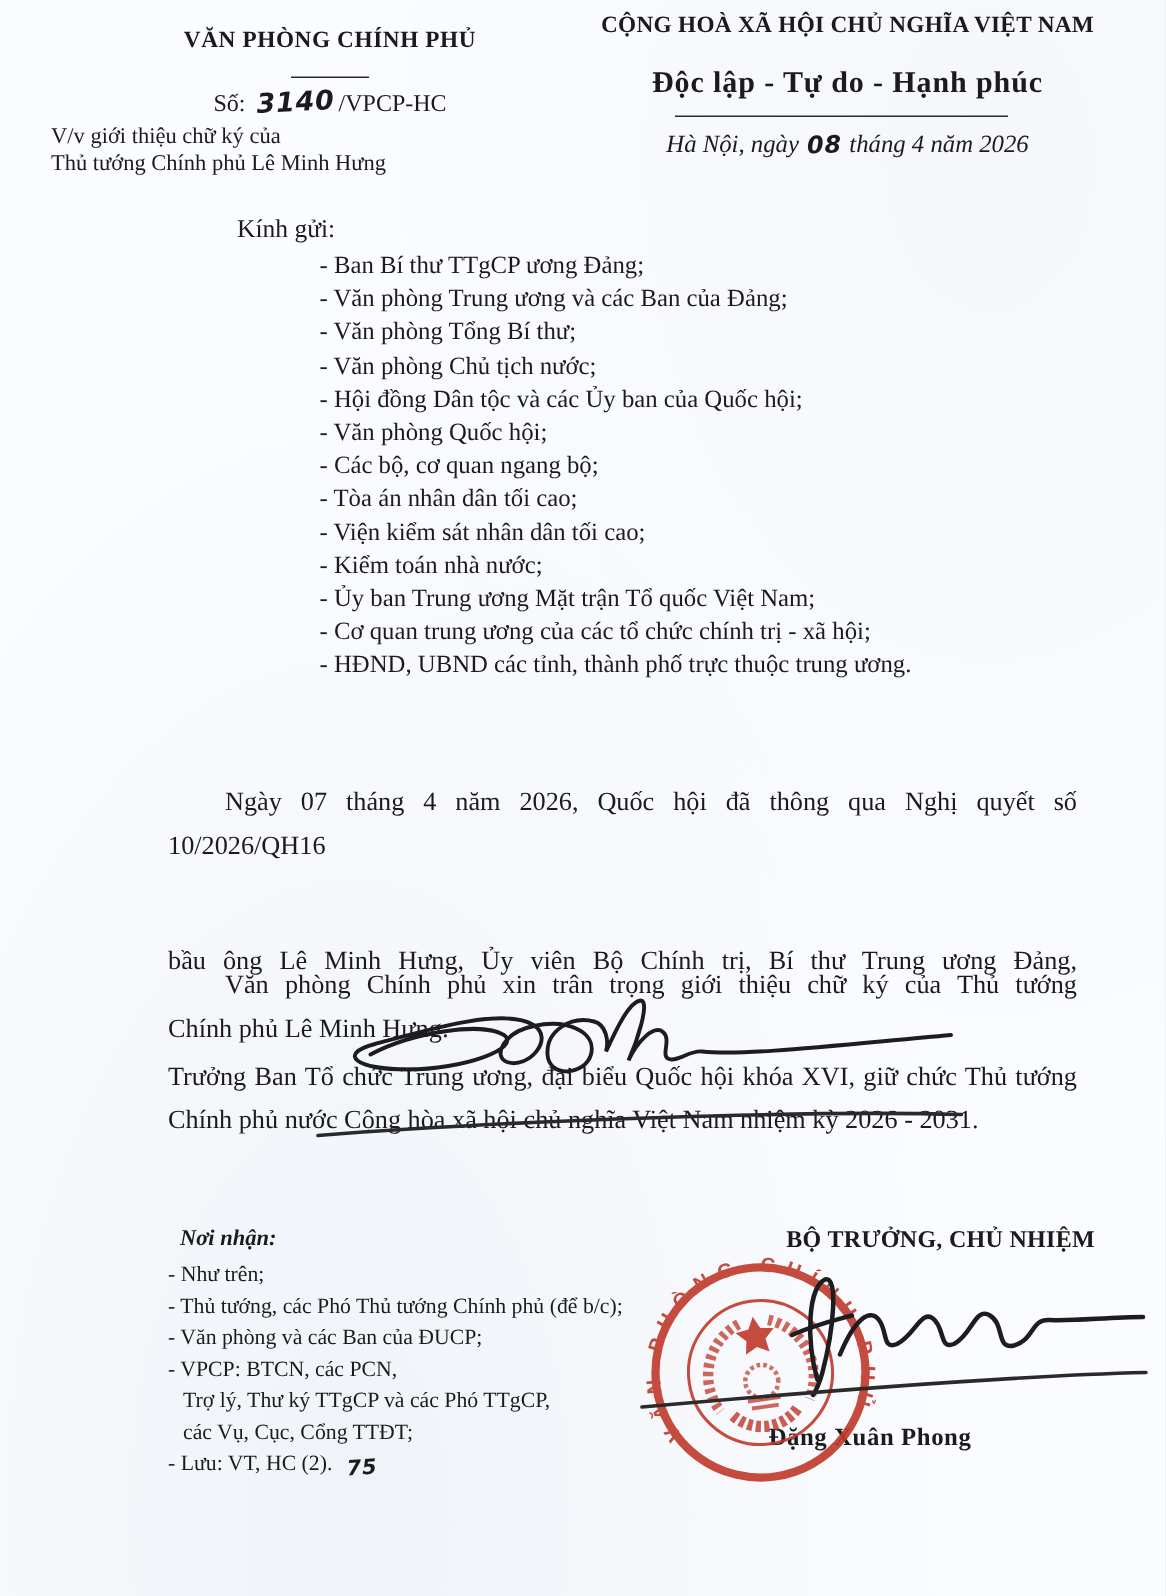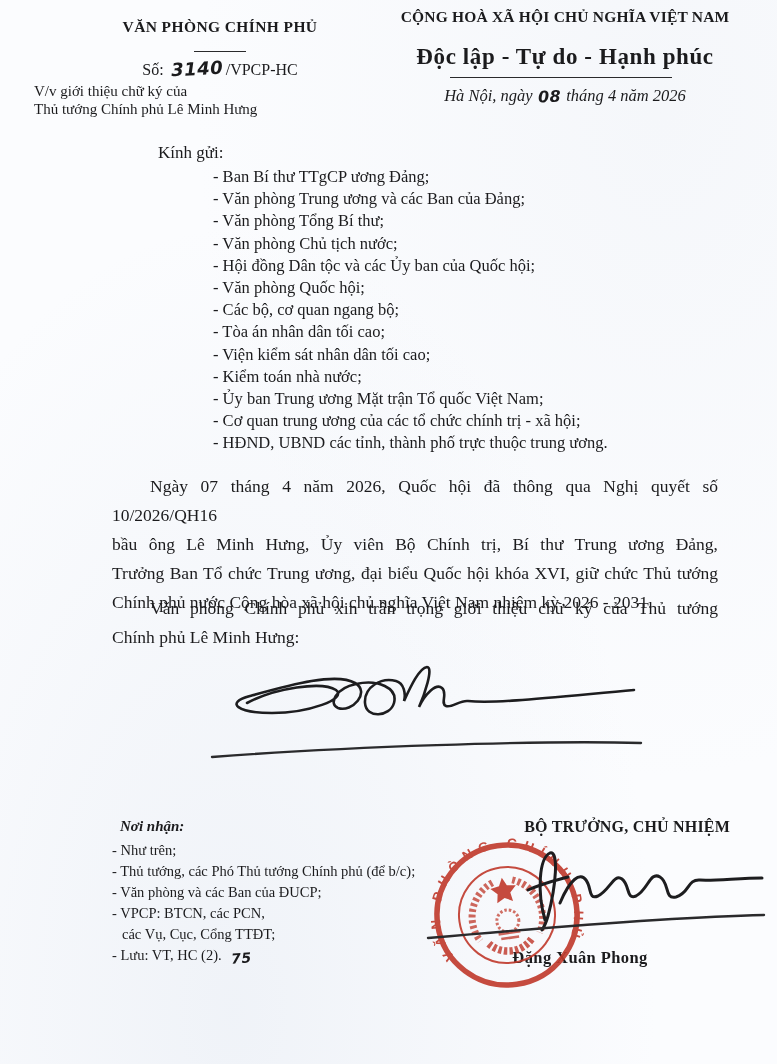--- a/index.html
+++ b/index.html
@@ -16,34 +16,34 @@
   
   .hdr-left{left:40px;top:18px;width:360px;text-align:center;}
   .issuer{font-size:15.5px;font-weight:700;letter-spacing:.4px;}
   .issuer-rule{left:194px;top:51px;width:52px;height:0;border-top:1.6px solid #2a2a2c;}
   .docno{left:40px;top:58px;width:360px;text-align:center;font-size:16px;}
   .subj{left:34px;width:360px;font-size:15px;line-height:18.5px;}
   .subj1{top:82px;} .subj2{top:100px;}
   
   .hdr-right{left:375px;top:8px;width:380px;text-align:center;}
   .motto1{font-size:15.5px;font-weight:700;letter-spacing:.2px;}
-  .motto2{left:375px;top:44px;width:380px;text-align:center;font-size:23px;font-weight:700;letter-spacing:.6px;}
+  .motto2{left:375px;top:44px;width:380px;text-align:center;font-size:20px;font-weight:700;letter-spacing:.6px;}
   .motto-rule{left:450px;top:77px;width:222px;height:0;border-top:1.6px solid #2a2a2c;}
   .dateline{left:375px;top:86px;width:380px;text-align:center;font-size:16.5px;font-style:italic;}
   .hand{font-family:"DejaVu Sans",sans-serif;font-style:italic;font-weight:700;display:inline-block;transform:rotate(-3deg);letter-spacing:.5px;}
   .hand-docno{font-size:18px;margin:0 3px;}
   .hand-day{font-size:16px;margin:0 1px;transform:rotate(-2deg) translateY(1px);}
   .hand-luu{font-size:14px;margin-left:9px;transform:rotate(-4deg) translateY(3px);}
   
   .salutation{left:158px;top:143px;font-size:17px;}
   .recipients{left:213px;top:166px;width:480px;font-size:16.5px;line-height:22.2px;}
   
   .para{left:112px;width:606px;font-size:17.5px;line-height:29px;}
   .p1{top:472px;} .p2{top:594px;}
-  .jl{text-align:justify;text-align-last:justify;}
+  .jl{text-align:justify;text-align-last:justify;margin-top:48px;}
   .jl-last{text-align:justify;text-align-last:left;}
   .indent{text-indent:38px;}
   
   .noinhan-label{left:120px;top:818px;font-size:15px;font-weight:700;font-style:italic;}
   .noinhan{left:112px;top:840px;width:330px;font-size:14.5px;line-height:21px;}
   .noinhan .cont{padding-left:10px;}
   .signer-title{left:430px;top:818px;width:300px;text-align:right;font-size:16px;font-weight:700;letter-spacing:.2px;}
   .signer-name{left:430px;top:948px;width:300px;text-align:center;font-size:16.5px;font-weight:700;letter-spacing:.4px;}
   .ink-overlay{left:0;top:0;width:777px;height:1064px;pointer-events:none;}
 </style>
@@ -102,20 +102,21 @@
     <div class="jl indent">Văn phòng Chính phủ xin trân trọng giới thiệu chữ ký của Thủ tướng</div>
     <div class="jl-last">Chính phủ Lê Minh Hưng:</div>
   </div>
 
   <div class="abs noinhan-label">Nơi nhận:</div>
   <div class="abs noinhan">
     <div>- Như trên;</div>
     <div>- Thủ tướng, các Phó Thủ tướng Chính phủ (để b/c);</div>
     <div>- Văn phòng và các Ban của ĐUCP;</div>
     <div>- VPCP: BTCN, các PCN,</div>
+    <div class="cont">Trợ lý, Thư ký TTgCP và các Phó TTgCP,</div>
     <div class="cont">các Vụ, Cục, Cổng TTĐT;</div>
     <div>
       <span>- Lưu: VT, HC (2).</span><span class="hand hand-luu">75</span>
     </div>
   </div>
 
   <div class="abs signer-title">BỘ TRƯỞNG, CHỦ NHIỆM</div>
   <div class="abs signer-name">Đặng Xuân Phong</div>
 
   <svg class="abs ink-overlay" viewBox="0 0 777 1064" xmlns="http://www.w3.org/2000/svg">

